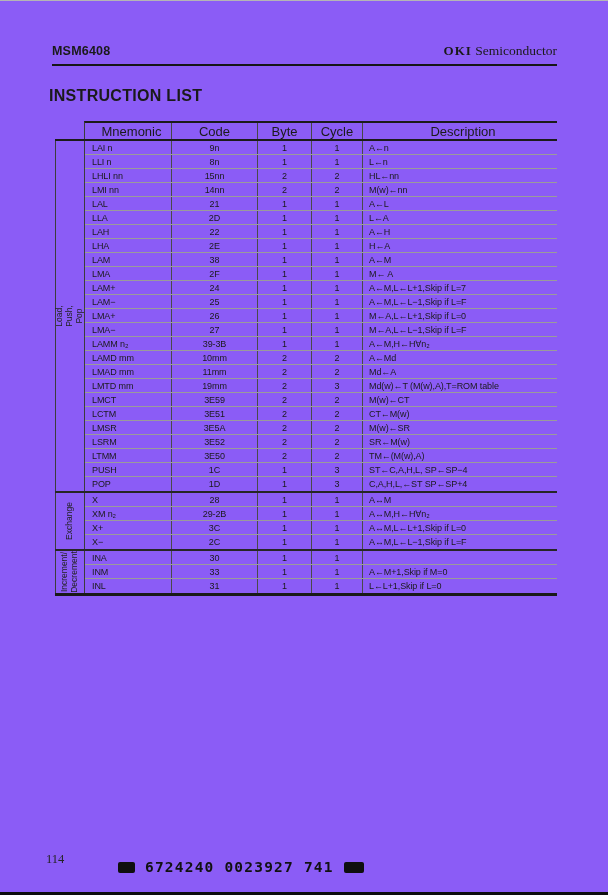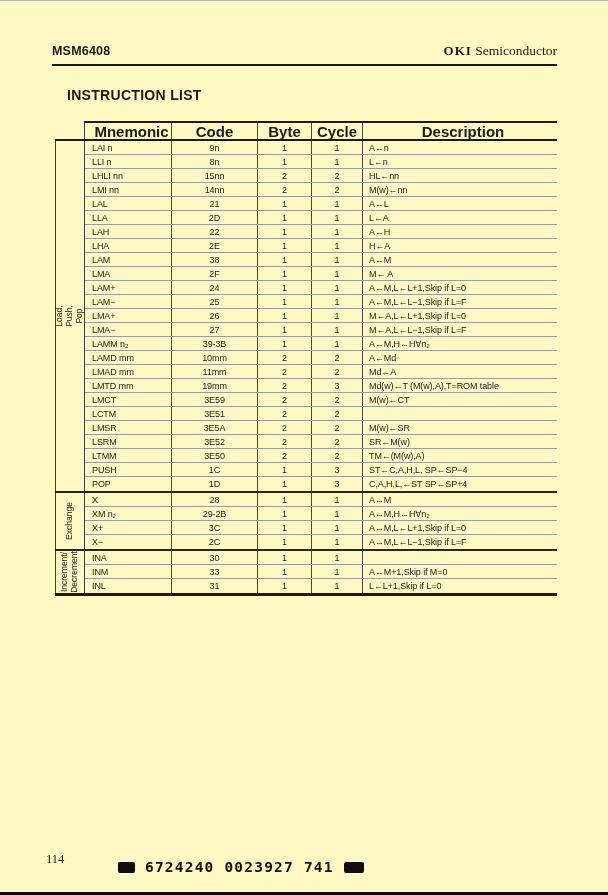--- a/index.html
+++ b/index.html
@@ -1,51 +1,51 @@
 <!DOCTYPE html>
 <html><head>
 <meta charset="utf-8">
 <style>
   html,body{margin:0;padding:0;background:#e8e8e8;}
   .page{
     position:relative;
     width:608px;height:895px;
-    background:#fef9c3;
+    background:#8b5cf6;
     overflow:hidden;
     font-family:"Liberation Sans","DejaVu Sans",sans-serif;
     color:#1a1a1a;
     border-top:1px solid #b5b5b5;
   }
   
   .bottom-bar{position:absolute;left:0;right:0;bottom:0;height:4px;background:#0d0d0d;}
 
   
   .doc-header{
     position:absolute;left:52px;right:51px;top:42px;
     display:flex;justify-content:space-between;align-items:baseline;
     border-bottom:2px solid #161616;
     padding-bottom:5px;
   }
   .part-number{font-weight:bold;font-size:12.5px;letter-spacing:.2px;}
   .brand{font-family:"Liberation Serif","DejaVu Serif",serif;font-size:13.5px;}
   .brand b{font-size:13px;font-weight:bold;letter-spacing:1px;}
 
   .doc-title{
-    position:absolute;left:67px;top:86px;
-    font-weight:bold;font-size:14px;letter-spacing:.3px;
+    position:absolute;left:49px;top:86px;
+    font-weight:bold;font-size:16px;letter-spacing:.3px;
   }
 
   
   .itable{position:absolute;left:55px;top:120px;width:502px;}
   .thead{display:flex;height:18px;border-bottom:2px solid #1b1b1b;}
   .thead .gspacer{width:30px;}
   .thead .hwrap{flex:1;display:flex;border-top:2px solid #1b1b1b;border-left:1.5px solid #3c3c3c;box-sizing:border-box;}
   .hcell{
     box-sizing:border-box;display:flex;align-items:center;justify-content:center;
-    font-weight:bold;font-size:15px;border-right:1px solid #474747;
+    font-weight:normal;font-size:13px;border-right:1px solid #474747;
   }
   .hcell:last-child{border-right:none;}
 
   .tgroup{display:flex;border-bottom:2px solid #262626;}
   .tgroup:last-child{border-bottom:3px solid #191919;}
   .gcol{width:30px;position:relative;border-left:1.5px solid #3c3c3c;box-sizing:border-box;}
   .glabel{
     position:absolute;left:50%;top:50%;
     transform:translate(-50%,-50%) rotate(-90deg);
     font-size:8.5px;white-space:pre-line;text-align:center;line-height:1.15;
@@ -179,21 +179,21 @@
               <div class="cell c1">2F</div>
               <div class="cell c2">1</div>
               <div class="cell c3">1</div>
               <div class="cell c4">M← A</div>
             </div>
             <div class="trow">
               <div class="cell c0">LAM+</div>
               <div class="cell c1">24</div>
               <div class="cell c2">1</div>
               <div class="cell c3">1</div>
-              <div class="cell c4">A←M,L←L+1,Skip if L=0</div>
+              <div class="cell c4">A←M,L←L+1,Skip if L=7</div>
             </div>
             <div class="trow">
               <div class="cell c0">LAM−</div>
               <div class="cell c1">25</div>
               <div class="cell c2">1</div>
               <div class="cell c3">1</div>
               <div class="cell c4">A←M,L←L−1,Skip if L=F</div>
             </div>
             <div class="trow">
               <div class="cell c0">LMA+</div>
@@ -242,20 +242,21 @@
               <div class="cell c1">3E59</div>
               <div class="cell c2">2</div>
               <div class="cell c3">2</div>
               <div class="cell c4">M(w)←CT</div>
             </div>
             <div class="trow">
               <div class="cell c0">LCTM</div>
               <div class="cell c1">3E51</div>
               <div class="cell c2">2</div>
               <div class="cell c3">2</div>
+              <div class="cell c4">CT←M(w)</div>
             </div>
             <div class="trow">
               <div class="cell c0">LMSR</div>
               <div class="cell c1">3E5A</div>
               <div class="cell c2">2</div>
               <div class="cell c3">2</div>
               <div class="cell c4">M(w)←SR</div>
             </div>
             <div class="trow">
               <div class="cell c0">LSRM</div>

